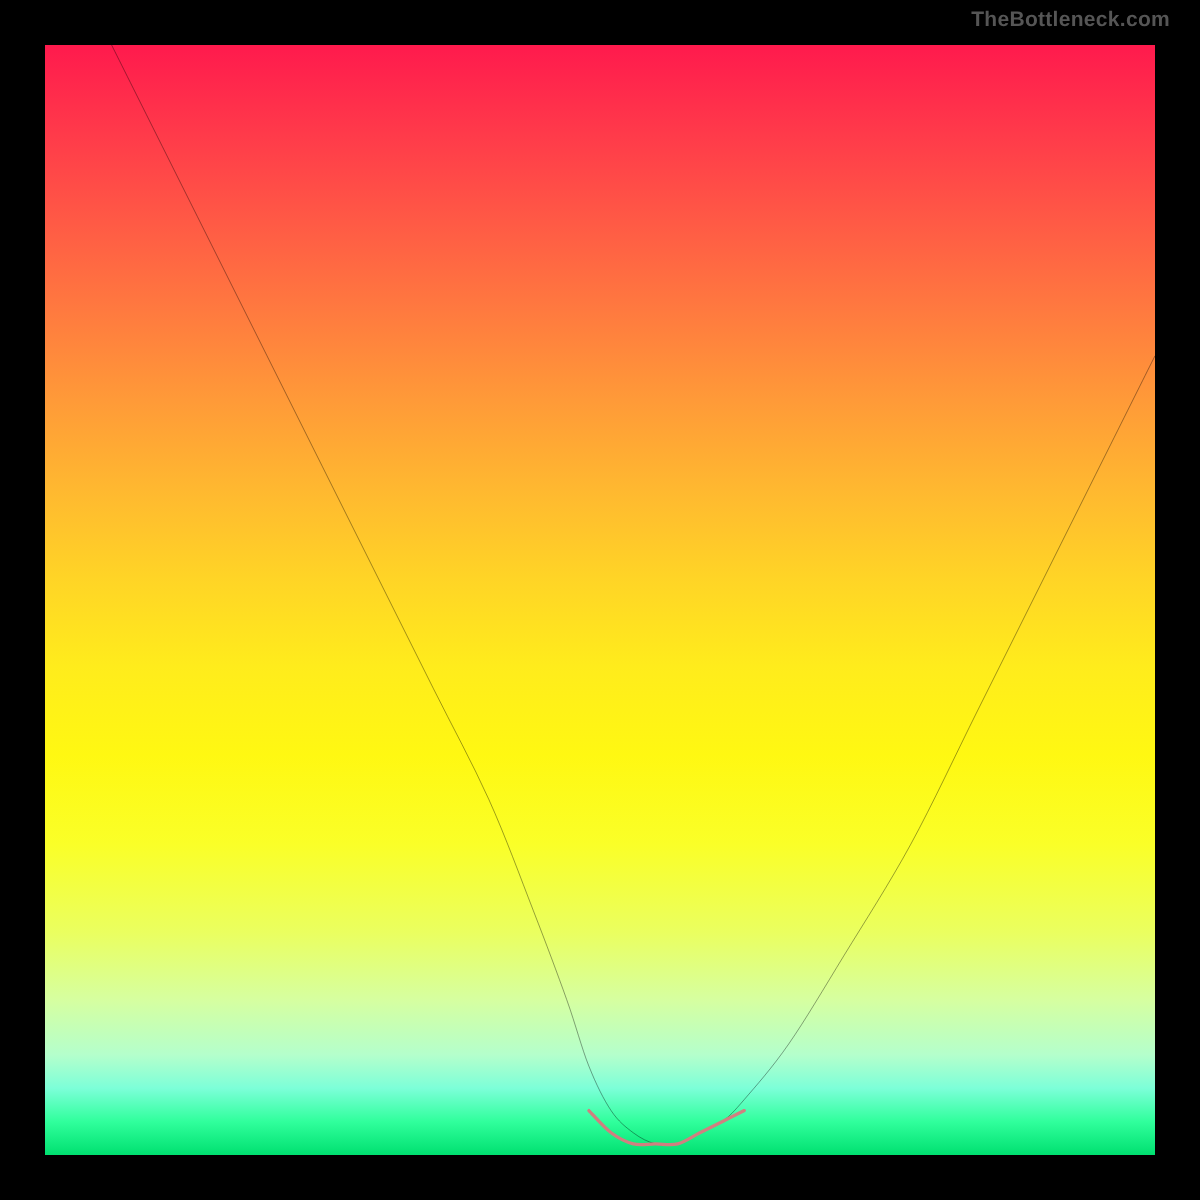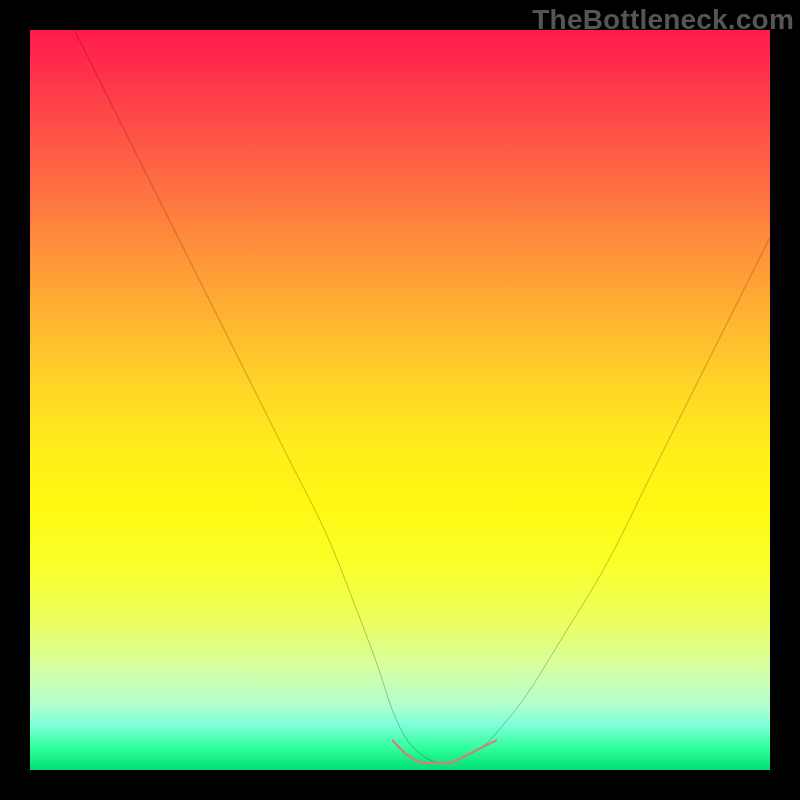--- a/index.html
+++ b/index.html
@@ -40,23 +40,23 @@
       #b4ffcc 91%,
       #7cffd8 94%,
       #30ff9c 97%,
       #00e070 100%
     );
     overflow: hidden;
   }
   .watermark {
     position: absolute;
     top: 4px;
-    right: 6px;
+    right: 20px;
     font-family: Arial, Helvetica, sans-serif;
-    font-size: 28px;
+    font-size: 14px;
     font-weight: 600;
     color: #555;
     letter-spacing: 0.2px;
   }
   svg.curve {
     position: absolute;
     left: 0;
     top: 0;
     width: 740px;
     height: 740px;

